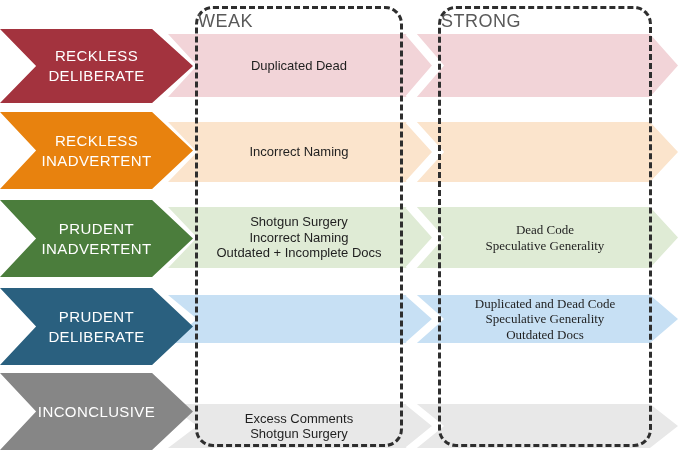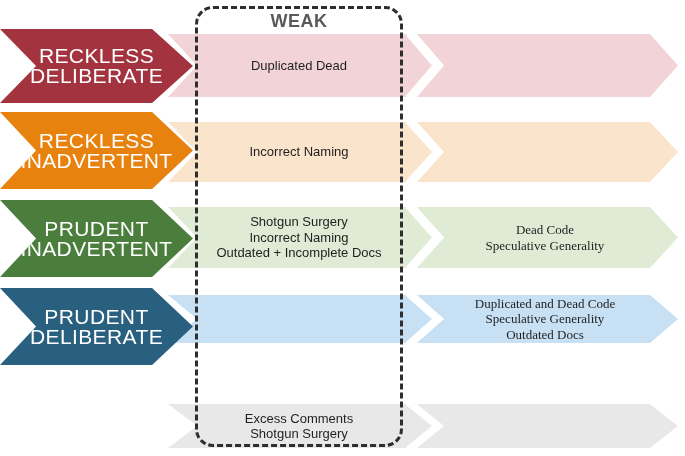--- a/index.html
+++ b/index.html
@@ -5,21 +5,21 @@
   html,body{margin:0;padding:0;background:#fff;}
   .canvas{
     position:relative;width:685px;height:456px;background:#fff;overflow:hidden;
     font-family:"Liberation Sans", sans-serif;
   }
   
   .label-arrow{
     position:absolute;left:0;width:193px;
     clip-path:polygon(0 0,78.8% 0,100% 50%,78.8% 100%,0 100%,18.7% 50%);
     display:flex;align-items:center;justify-content:center;text-align:center;
-    color:#fff;font-size:21px;line-height:20px;letter-spacing:.4px;
+    color:#fff;font-size:15px;line-height:20px;letter-spacing:.4px;
     white-space:pre-line;z-index:2;
   }
   
   .band{
     position:absolute;left:168px;width:510px;
     clip-path:polygon(0 0,94.5% 0,100% 50%,94.5% 100%,0 100%,5.7% 50%);
     z-index:1;
   }
   .divider{position:absolute;left:234px;top:0;width:44px;height:100%;}
   .divider polyline{fill:none;stroke:#fff;stroke-width:9;}
@@ -32,21 +32,21 @@
   .cell.weak{left:195px;width:208px;}
   .cell.strong{left:438px;width:214px;font-family:Liberation Serif, serif;}
   
   .dashed-box{
     position:absolute;top:6px;height:441px;box-sizing:border-box;
     border:3px dashed #2e2e2e;border-radius:18px;z-index:3;background:transparent;
   }
   .dashed-box.weak-box{left:195px;width:208px;}
   .dashed-box.strong-box{left:438px;width:214px;}
   .col-header{
-    margin-top:2px;text-align:center;font-weight:bold;font-size:18px;
+    margin-top:2px;text-align:left;font-weight:normal;font-size:18px;
     letter-spacing:.5px;
   }
   
   .label-arrow.pos-r1{top:29px;height:74px}
   .band.pos-r1,.cell.pos-r1{top:34px;height:63px}
   .label-arrow.pos-r2{top:112px;height:77px}
   .band.pos-r2,.cell.pos-r2{top:122px;height:60px}
   .label-arrow.pos-r3{top:200px;height:77px}
   .band.pos-r3,.cell.pos-r3{top:207px;height:61px}
   .label-arrow.pos-r4{top:288px;height:77px}
@@ -102,21 +102,25 @@
   <div class="cell weak pos-r4"></div>
   <div class="cell strong pos-r4">Duplicated and Dead Code
 Speculative Generality
 Outdated Docs</div>
 
   <div class="band pos-r5" style="background-color: rgb(232, 232, 232);">
     <svg class="divider" viewBox="0 0 44 60" preserveAspectRatio="none">
         <polyline points="7,-2 36,30 7,62"></polyline>
       </svg>
   </div>
+  <div class="label-arrow pos-r5" style="background-color: rgb(134, 134, 134);">INCONCLUSIVE</div>
   <div class="cell weak pos-r5">Excess Comments
 Shotgun Surgery</div>
   <div class="cell strong pos-r5"></div>
 
   <div class="dashed-box weak-box" style="border-color: rgb(46, 46, 46);">
     <div class="col-header" style="color: rgb(89, 89, 89);">WEAK</div>
   </div>
+  <div class="dashed-box strong-box" style="border-color: rgb(46, 46, 46);">
+    <div class="col-header" style="color: rgb(89, 89, 89);">STRONG</div>
+  </div>
 
 </div>
 
 </body></html>

